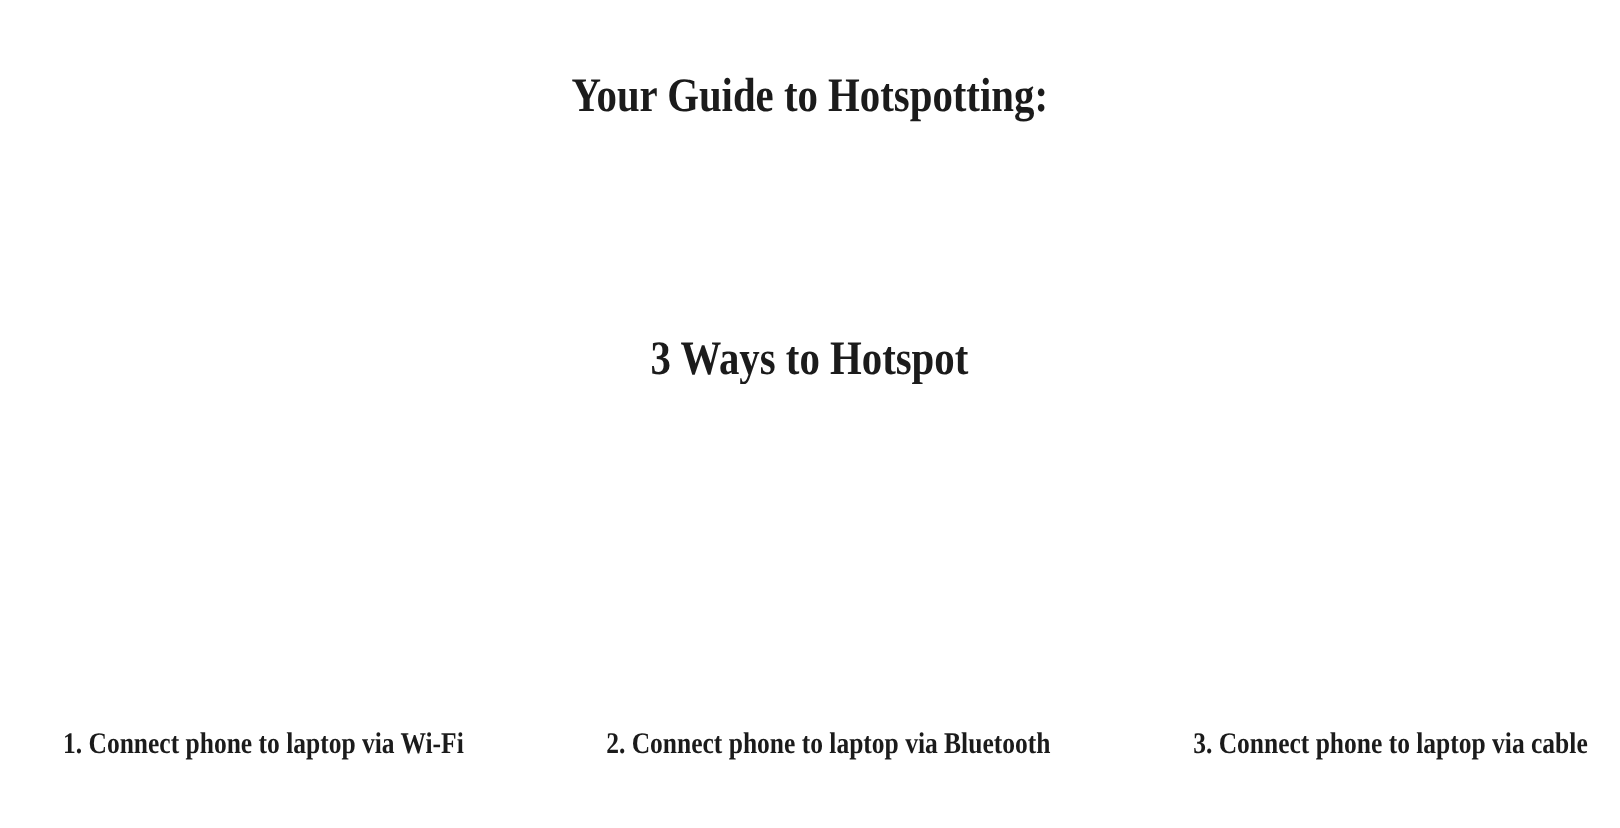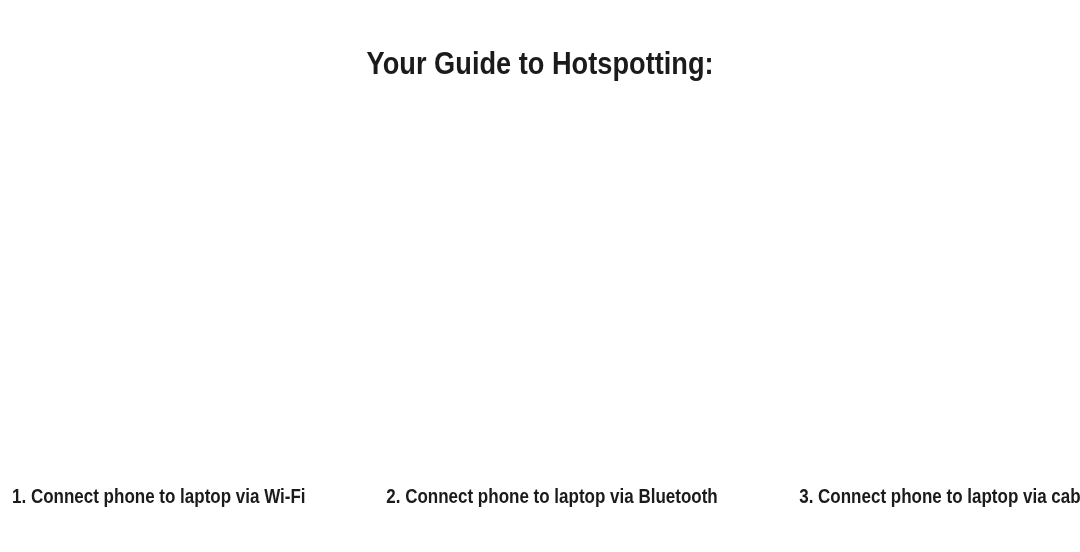--- a/index.html
+++ b/index.html
@@ -10,20 +10,21 @@
       position: relative;
       overflow: hidden;
       background: var(--bg, #ffffff);
       color: var(--fg, #1b1b1b);
       font-family: "Liberation Sans", sans-serif;
     }
 
     .page {
       position: absolute;
       inset: 0;
+      font-family: Liberation Serif, serif;
     }
 
     
     .title-block {
       position: absolute;
       top: 44px;
       left: 0;
       width: 100%;
       text-align: center;
     }
@@ -67,21 +68,21 @@
       left: 0;
       width: 100%;
       height: 195px;
       background: transparent;
     }
 
     
     .captions-row {
       position: absolute;
       top: 484px;
-      left: 12px;
+      left: 42px;
       right: 22px;
       display: flex;
       justify-content: space-between;
       align-items: center;
     }
     .caption {
       display: inline-block;
       white-space: nowrap;
       font-size: 20px;
       font-weight: 700;
@@ -95,20 +96,23 @@
 <body style="--bg: #ffffff; --fg: #1b1b1b;">
 
 <div class="page">
 
   <header class="title-block">
     <div class="title-line-wrap">
       <span class="title-line">Your Guide to Hotspotting:</span>
     </div>
   </header>
 
+  <div class="subtitle-block">
+    <span class="subtitle">3 Ways to Hotspot</span>
+  </div>
 
   <div class="illustration-area"></div>
 
   <div class="captions-row">
     <span class="caption origin-left">1. Connect phone to laptop via Wi-Fi</span>
     <span class="caption origin-center">2. Connect phone to laptop via Bluetooth</span>
     <span class="caption origin-right">3. Connect phone to laptop via cable</span>
   </div>
 
 </div>

